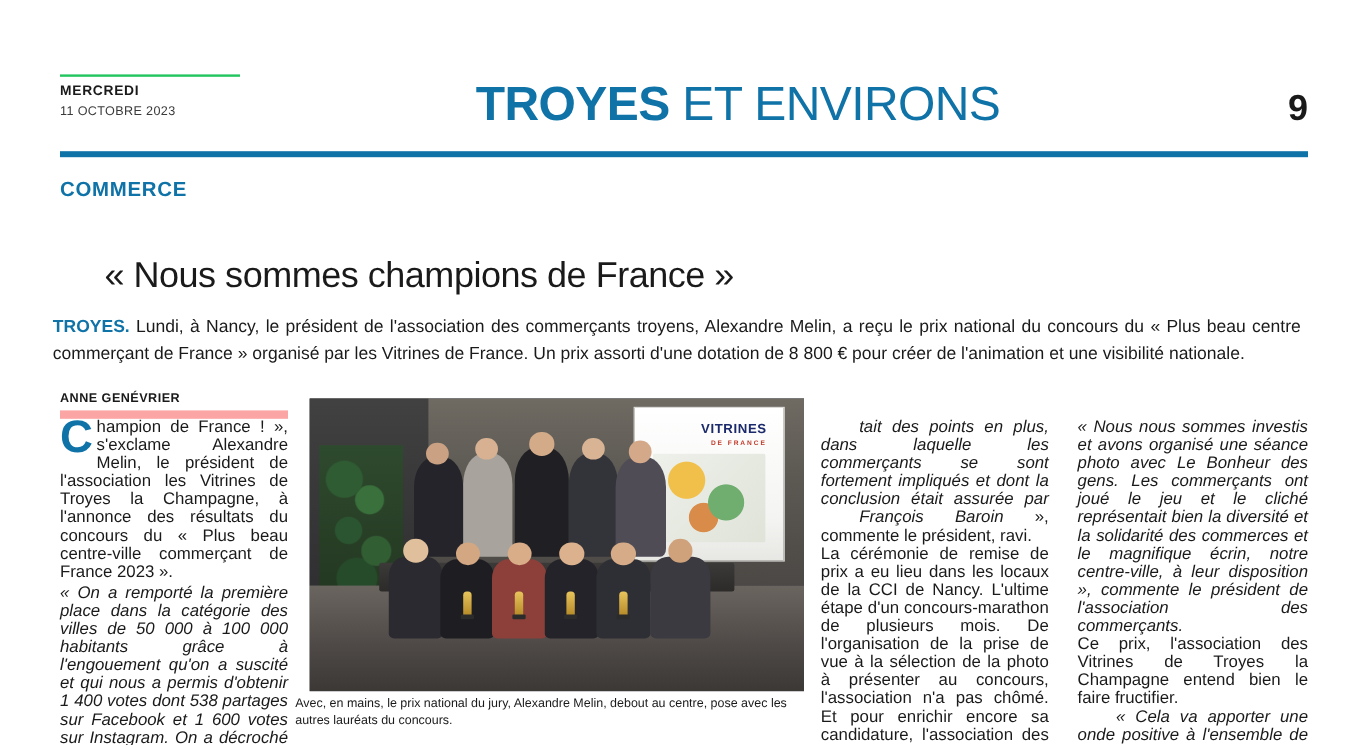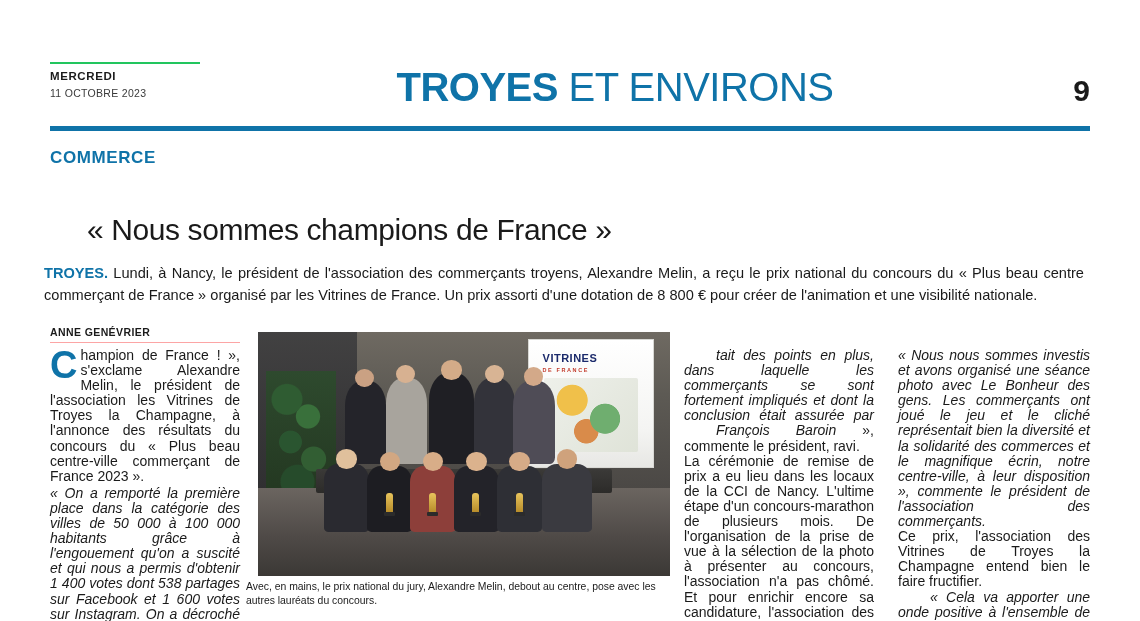--- a/index.html
+++ b/index.html
@@ -129,21 +129,21 @@
   .byline {
     position: absolute;
     left: 50px;
     top: 326px;
     width: 190px;
     font-size: 10.5px;
     font-weight: bold;
     letter-spacing: 0.4px;
     color: #1a1a1a;
     padding-bottom: 4px;
-    border-bottom: 1px solid #fca5a5;
+    border-bottom: 7px solid #fca5a5;
   }
 
   
   .col {
     position: absolute;
     top: 348px;
     font-size: 14px;
     line-height: 15.1px;
     text-align: justify;
     color: #1a1a1a;
@@ -218,21 +218,21 @@
     position: absolute;
     right: 4%; top: 3%; width: 30%; height: 52%;
     background: linear-gradient(180deg, #ffffff 0%, #f4f4f2 72%, #e7e7e4 100%);
     border: 1px solid #d8d8d4;
   }
   .banner-logo {
     position: absolute;
     left: 50%; top: 10%;
     transform: translateX(-50%);
     width: 78%;
-    text-align: left;
+    text-align: right;
     font-size: 11px;
     font-weight: bold;
     color: #1b2a6b;
     letter-spacing: 0.5px;
     line-height: 11px;
   }
   .banner-logo small {
     display: block;
     font-size: 5.5px;
     letter-spacing: 1.6px;

